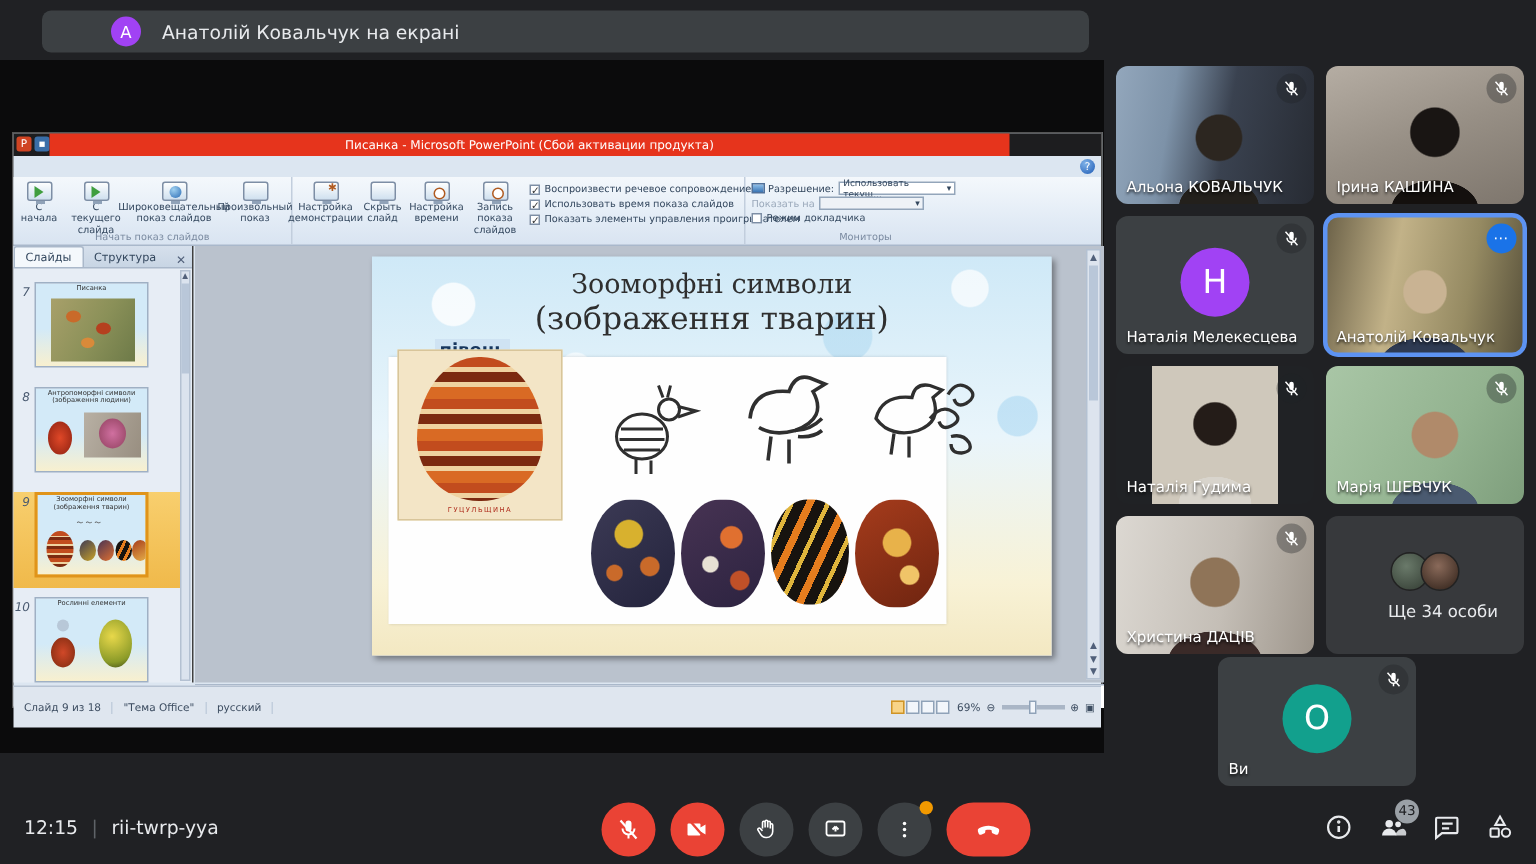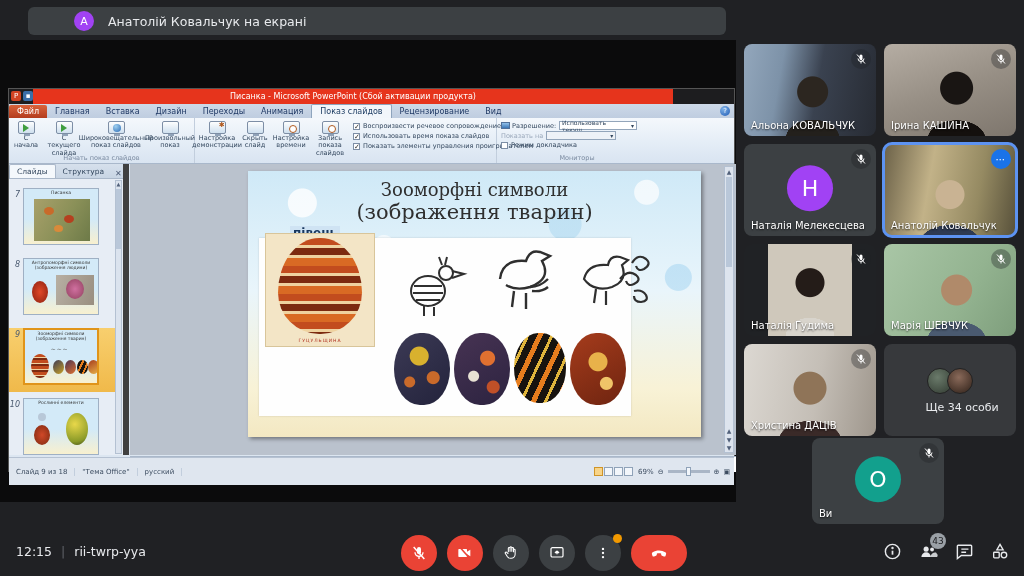--- a/index.html
+++ b/index.html
@@ -57,21 +57,21 @@
   .chk .box.empty { color:transparent; }
   .chk .ctxt { font-size:6.5px; color:#33475e; white-space:nowrap; }
   .mrow { display:flex; align-items:center; margin:1px 0 1px 4px; }
   .mrow .mlbl { font-size:6.5px; color:#33475e; margin-right:3px; white-space:nowrap; }
   .mrow .mlbl.dis { color:#9aa8ba; }
   .mrow .msel { width:78px; height:9px; background:#fff; border:1px solid #93a5ba; font-size:6px;
                 color:#33475e; display:flex; align-items:center; justify-content:space-between; padding:0 2px; }
   .mico { width:9px; height:7px; background:linear-gradient(#8fc0ea,#3c76b5); border:1px solid #51719a; margin-right:2px; }
 
   
-  #panel { position:absolute; left:0; top:75px; width:120px; height:291px; background:#e7edf5; border-right:6px solid #404040; }
+  #panel { position:absolute; left:0; top:75px; width:120px; height:291px; background:#e7edf5; border-right:1px solid #404040; }
   #paneltabs { height:15px; display:flex; align-items:flex-end; background:linear-gradient(#d6e0ec,#c8d5e4); border-bottom:1px solid #aab8ca; }
   .ptab { font-size:7.5px; color:#33475e; padding:2px 7px; }
   .ptab.active { background:#f4f8fc; border:1px solid #aab8ca; border-bottom:none; border-radius:2px 2px 0 0; }
   #pclose { margin-left:auto; font-size:8px; color:#51607a; padding:0 4px; }
   .thumbrow { position:absolute; left:0; width:112px; display:flex; }
   .thumbrow .num { width:14px; font-size:8px; font-style:italic; color:#4a5a70; text-align:right; padding:2px 3px 0 0; }
   .mini { width:76px; height:57px; background:linear-gradient(180deg,#d3eaf8 55%,#f8f0cf); border:1px solid #9fb0c4;
           position:relative; overflow:hidden; }
   .thumbrow.sel { background:linear-gradient(#f8cf6e,#f0b94a); }
   .thumbrow.sel .mini { border:2px solid #e0941a; }
@@ -200,31 +200,20 @@
     <div id="ppt">
 
       <div id="ppt-title">
         <div class="qat" style="left:2px; background:#d04423;">P</div>
         <div class="qat" style="left:14px; background:#3a6ea8;">▪</div>
         <div class="qat" style="left:26px; background:#2a2a2c; color:#9ab;">↶</div>
         <div class="qat" style="left:38px; background:#2a2a2c; color:#9ab;">↷</div>
         <div id="titleband">Писанка - Microsoft PowerPoint (Сбой активации продукта)</div>
       </div>
 
-      <div id="tabsrow">
-        <div class="rtab file">Файл</div>
-        <div class="rtab">Главная</div>
-        <div class="rtab">Вставка</div>
-        <div class="rtab">Дизайн</div>
-        <div class="rtab">Переходы</div>
-        <div class="rtab">Анимация</div>
-        <div class="rtab active">Показ слайдов</div>
-        <div class="rtab">Рецензирование</div>
-        <div class="rtab">Вид</div>
-      </div>
       <div id="helpdot">?</div>
 
       <div id="ribbon">
         <div class="rgroup" style="width:186px;">
           <div class="rbtns">
             <div class="rbtn" style="width:34px;">
               <div class="ric play"></div>
               <span class="lbl">С начала</span>
               </div>
             <div class="rbtn" style="width:42px;">

